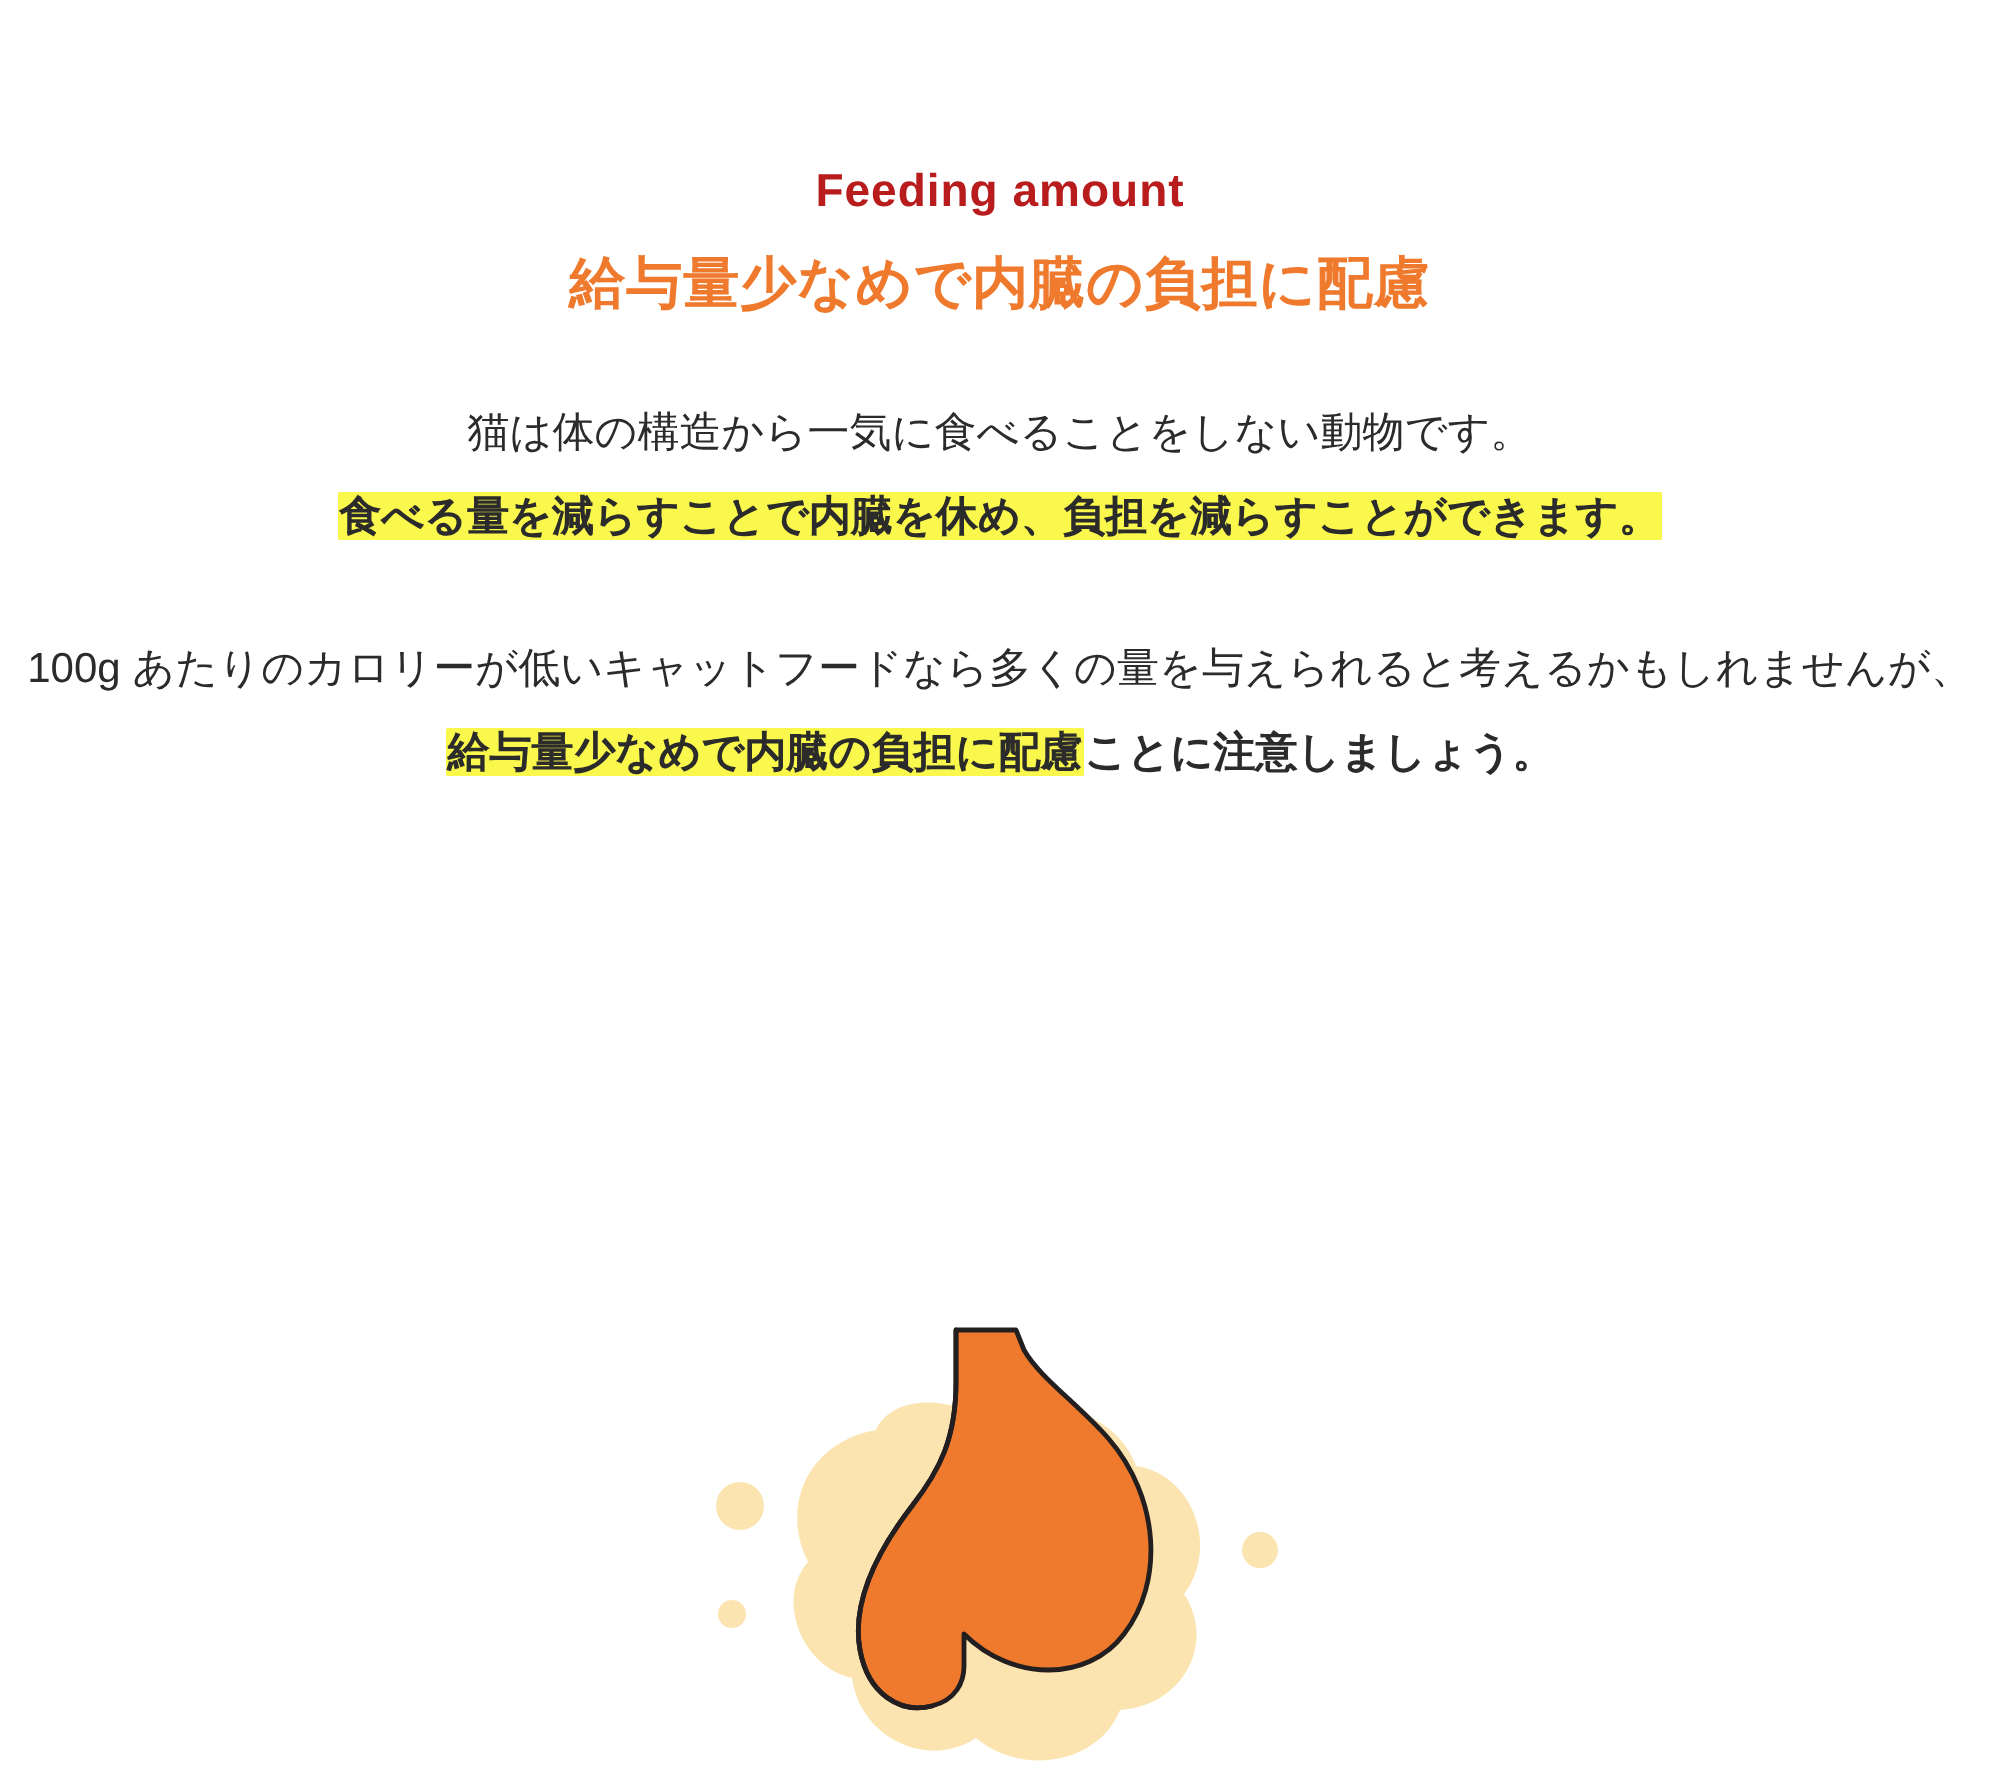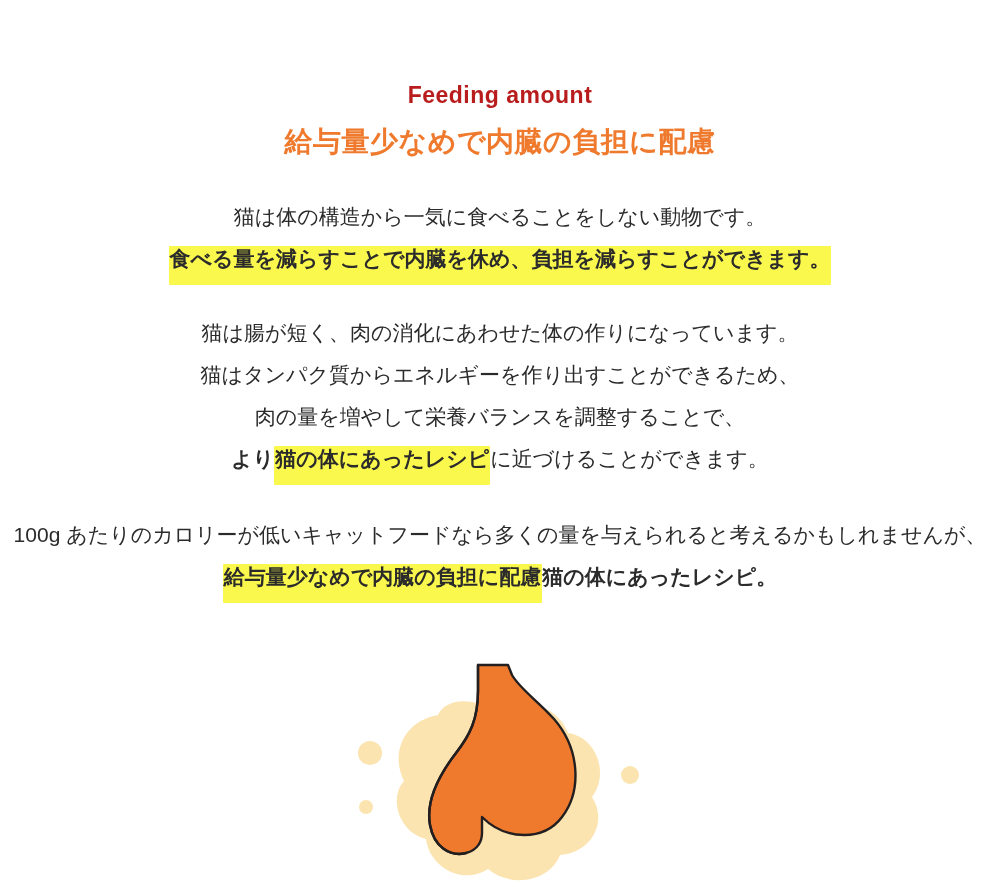--- a/index.html
+++ b/index.html
@@ -51,21 +51,21 @@
   .block-1 { margin-top: 36px; }
   .block-2 { margin-top: 32px; }
   .block-3 { margin-top: 34px; }
 
   .line { display: block; white-space: nowrap; }
 
   .bold { font-weight: bold; }
 
   .hl {
     background: #fbf84d;
-    padding: 1px 1px 15px 1px;
+    padding: 1px 1px 0 1px;
     border-radius: 1px;
     text-align: right;
   }
 
   
   .illustration {
     position: absolute;
     left: 0;
     right: 0;
     top: 575px;
@@ -79,29 +79,23 @@
 
 <div class="page">
 
   <div class="eyebrow">Feeding amount</div>
   <div class="headline">給与量少なめで内臓の負担に配慮</div>
 
   <div class="block block-1">
       <span class="line"><span>猫は体の構造から一気に食べることをしない動物です。</span></span>
       <span class="line"><span class="bold hl">食べる量を減らすことで内臓を休め、負担を減らすことができます。</span></span>
     </div>
-  <div class="block block-2">
-      <span class="line"><span>猫は腸が短く、肉の消化にあわせた体の作りになっています。</span></span>
-      <span class="line"><span>猫はタンパク質からエネルギーを作り出すことができるため、</span></span>
-      <span class="line"><span>肉の量を増やして栄養バランスを調整することで、</span></span>
-      <span class="line"><span class="bold">より</span><span class="bold hl">猫の体にあったレシピ</span><span>に近づけることができます。</span></span>
-    </div>
   <div class="block block-3">
       <span class="line"><span>100g あたりのカロリーが低いキャットフードなら多くの量を与えられると考えるかもしれませんが、</span></span>
-      <span class="line"><span class="bold hl">給与量少なめで内臓の負担に配慮</span><span class="bold">猫の体にあったレシピ。</span></span>
+      <span class="line"><span class="bold hl">給与量少なめで内臓の負担に配慮</span><span class="bold">ことに注意しましょう。</span></span>
     </div>
 
   <div class="illustration">
     <svg width="340" height="260" viewBox="0 0 340 260" role="img" aria-label="stomach">
 
       <g>
         <path d="M108 58 C 74 64, 60 96, 74 124 C 58 142, 70 176, 96 182
                  C 100 212, 134 228, 158 212 C 182 232, 220 224, 230 198
                  C 262 196, 278 164, 262 140 C 280 116, 266 80, 238 76
                  C 228 48, 190 38, 168 56 C 146 40, 116 40, 108 58 Z" fill="#fbe4b0"></path>

